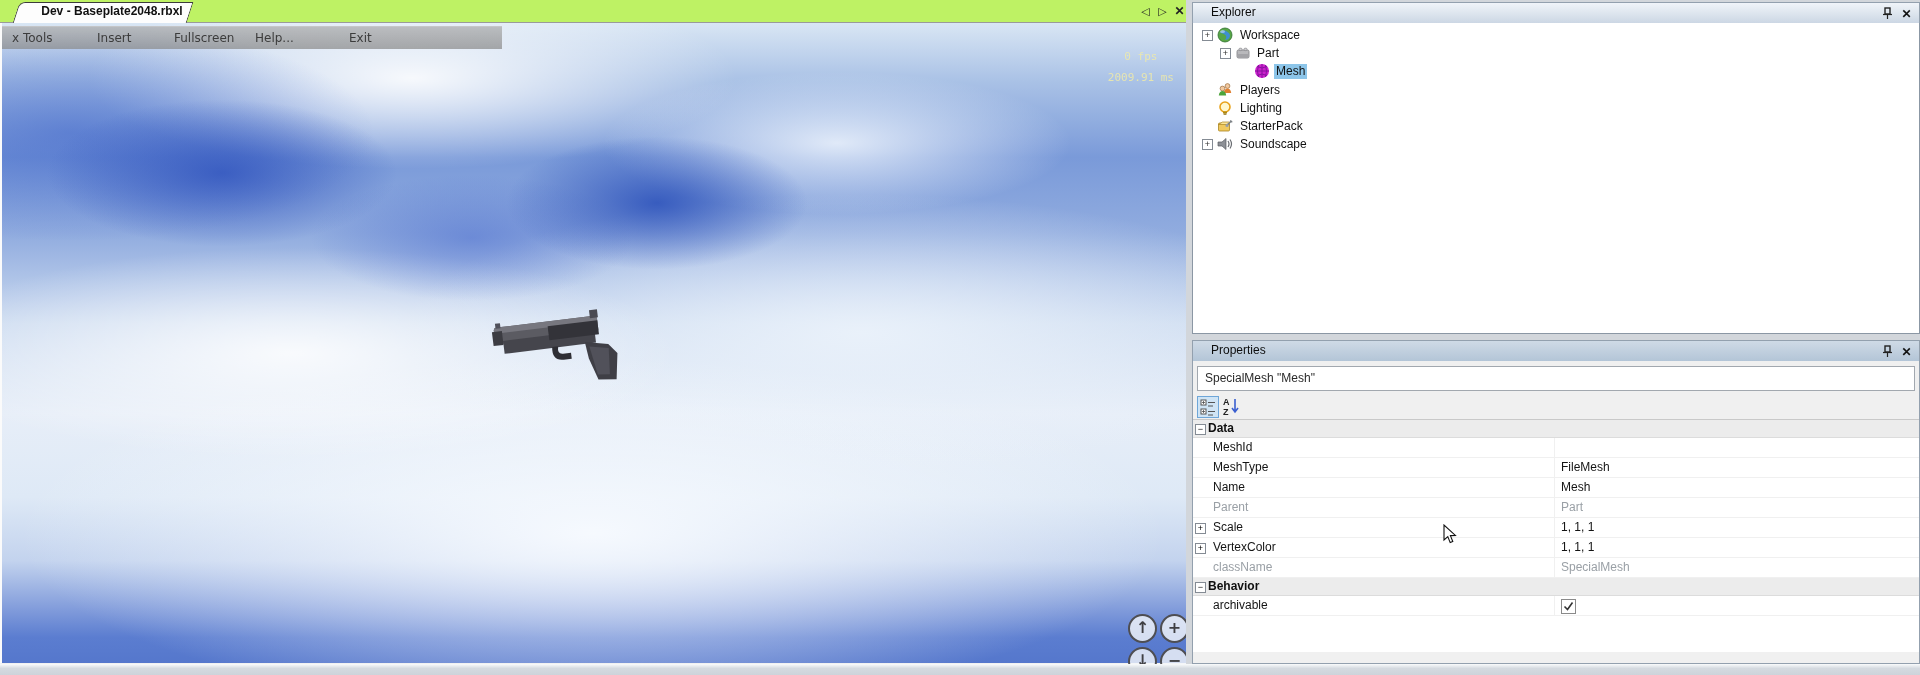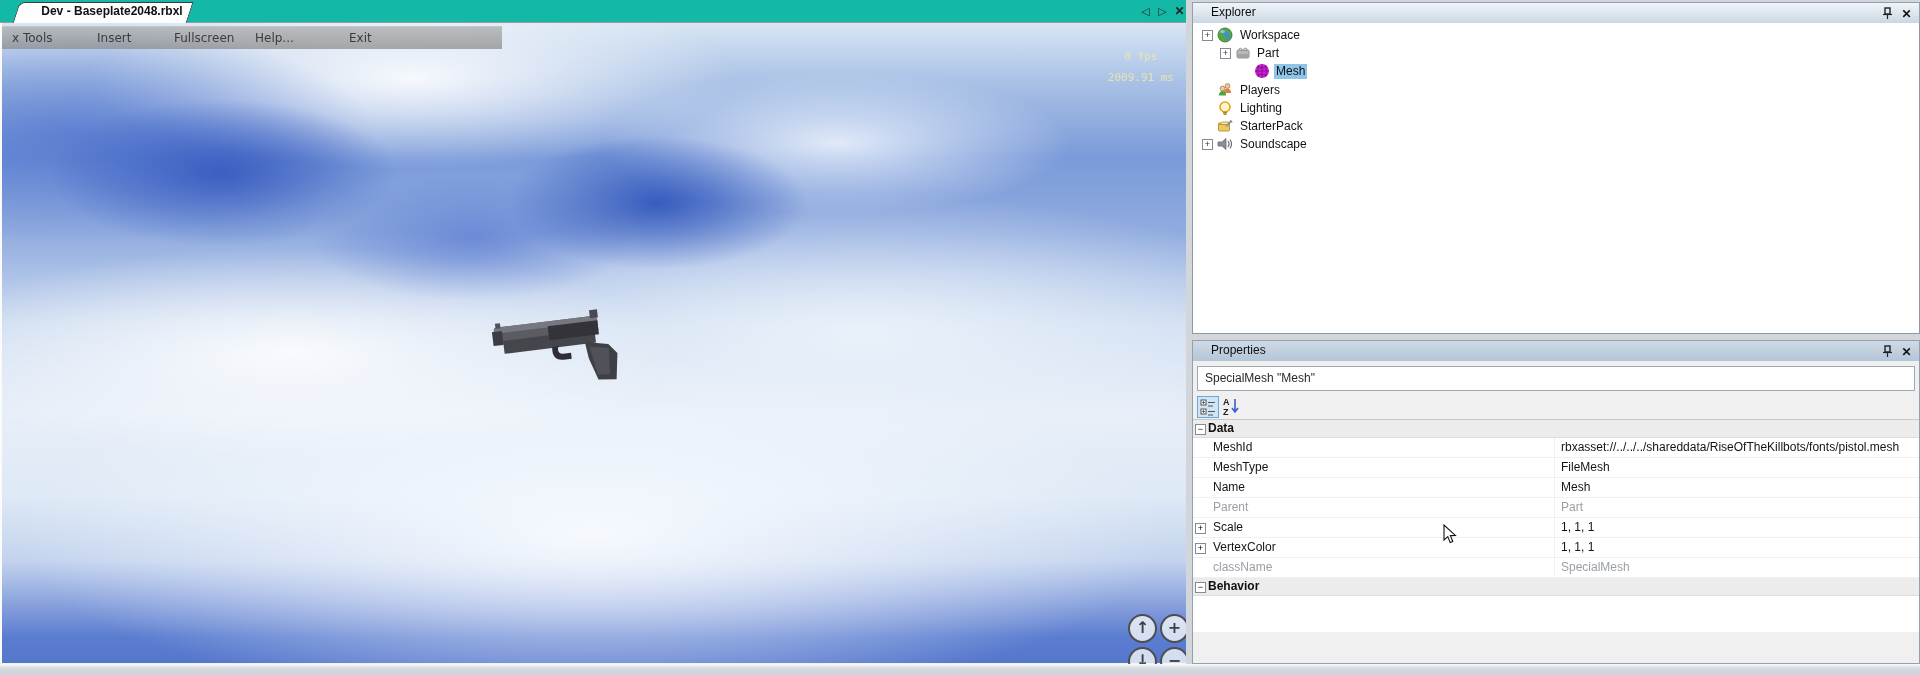--- a/index.html
+++ b/index.html
@@ -2,21 +2,21 @@
 <html><head>
 <meta charset="utf-8">
 <style>
   html,body{margin:0;padding:0;background:#c9ccd1;}
   #stage{position:relative;width:1920px;height:675px;overflow:hidden;
          font-family:"Liberation Sans",sans-serif;background:#d2d6db;}
   .abs{position:absolute;}
 
   
   #left-pane{left:0;top:0;width:1186px;height:664px;background:#f1f1f1;}
-  #tabbar{left:0;top:0;width:1186px;height:22px;background:#14b8a6;border-bottom:1px solid #9a9a9a;}
+  #tabbar{left:0;top:0;width:1186px;height:22px;background:#bef264;border-bottom:1px solid #9a9a9a;}
   #doc-tab{left:16px;top:2px;height:20px;width:172px;background:#fdfdfd;
            border:1px solid #3c3c3c;border-bottom:none;transform:skewX(-18deg);
            border-top-left-radius:6px;}
   #doc-tab-label{left:22px;top:3px;width:180px;height:17px;font-size:12px;font-weight:bold;
                  color:#101010;text-align:center;line-height:17px;white-space:nowrap;}
   .tabnav{top:4px;width:15px;height:15px;font-size:11px;color:#222;text-align:center;line-height:15px;cursor:default;}
   #tabnav-prev{left:1138px;}
   #tabnav-next{left:1155px;}
   #tabnav-close{left:1172px;font-weight:bold;font-size:12px;}
 
@@ -264,21 +264,20 @@
 
     <div id="pgrid" class="abs">
 
       <div class="sec-hdr">
         <span class="sec-exp">−</span>
         <span class="sec-name">Data</span>
       </div>
       <div class="prow">
         <span class="colsep"></span>
         <span class="pname">MeshId</span>
-        <span class="pval">rbxasset://../../../shareddata/RiseOfTheKillbots/fonts/pistol.mesh</span>
       </div>
       <div class="prow">
         <span class="colsep"></span>
         <span class="pname">MeshType</span>
         <span class="pval">FileMesh</span>
       </div>
       <div class="prow">
         <span class="colsep"></span>
         <span class="pname">Name</span>
         <span class="pval">Mesh</span>
@@ -302,20 +301,29 @@
       </div>
       <div class="prow muted">
         <span class="colsep"></span>
         <span class="pname">className</span>
         <span class="pval">SpecialMesh</span>
       </div>
 
       <div class="sec-hdr">
         <span class="sec-exp">−</span>
         <span class="sec-name">Behavior</span>
+      </div>
+      <div class="prow">
+        <span class="colsep"></span>
+        <span class="pname">archivable</span>
+        <span class="checkbox">
+          <svg width="11" height="11" viewBox="0 0 11 11">
+            <path d="M1.5 5.5 l3 3 5 -7" stroke="#333" stroke-width="1.6" fill="none"></path>
+          </svg>
+        </span>
       </div>
       <div style="height:36px;background:#fff"></div>
     </div>
   </div>
 
   <div id="bottom-strip" class="abs"></div>
 
   <svg id="cursor" class="abs" width="14" height="21" viewBox="0 0 14 21">
     <path d="M1 1 L1 16 L4.8 12.6 L7.2 18.6 L9.8 17.5 L7.4 11.6 L12.4 11.4 Z" fill="#fff" stroke="#111" stroke-width="1.1"></path>
   </svg>

